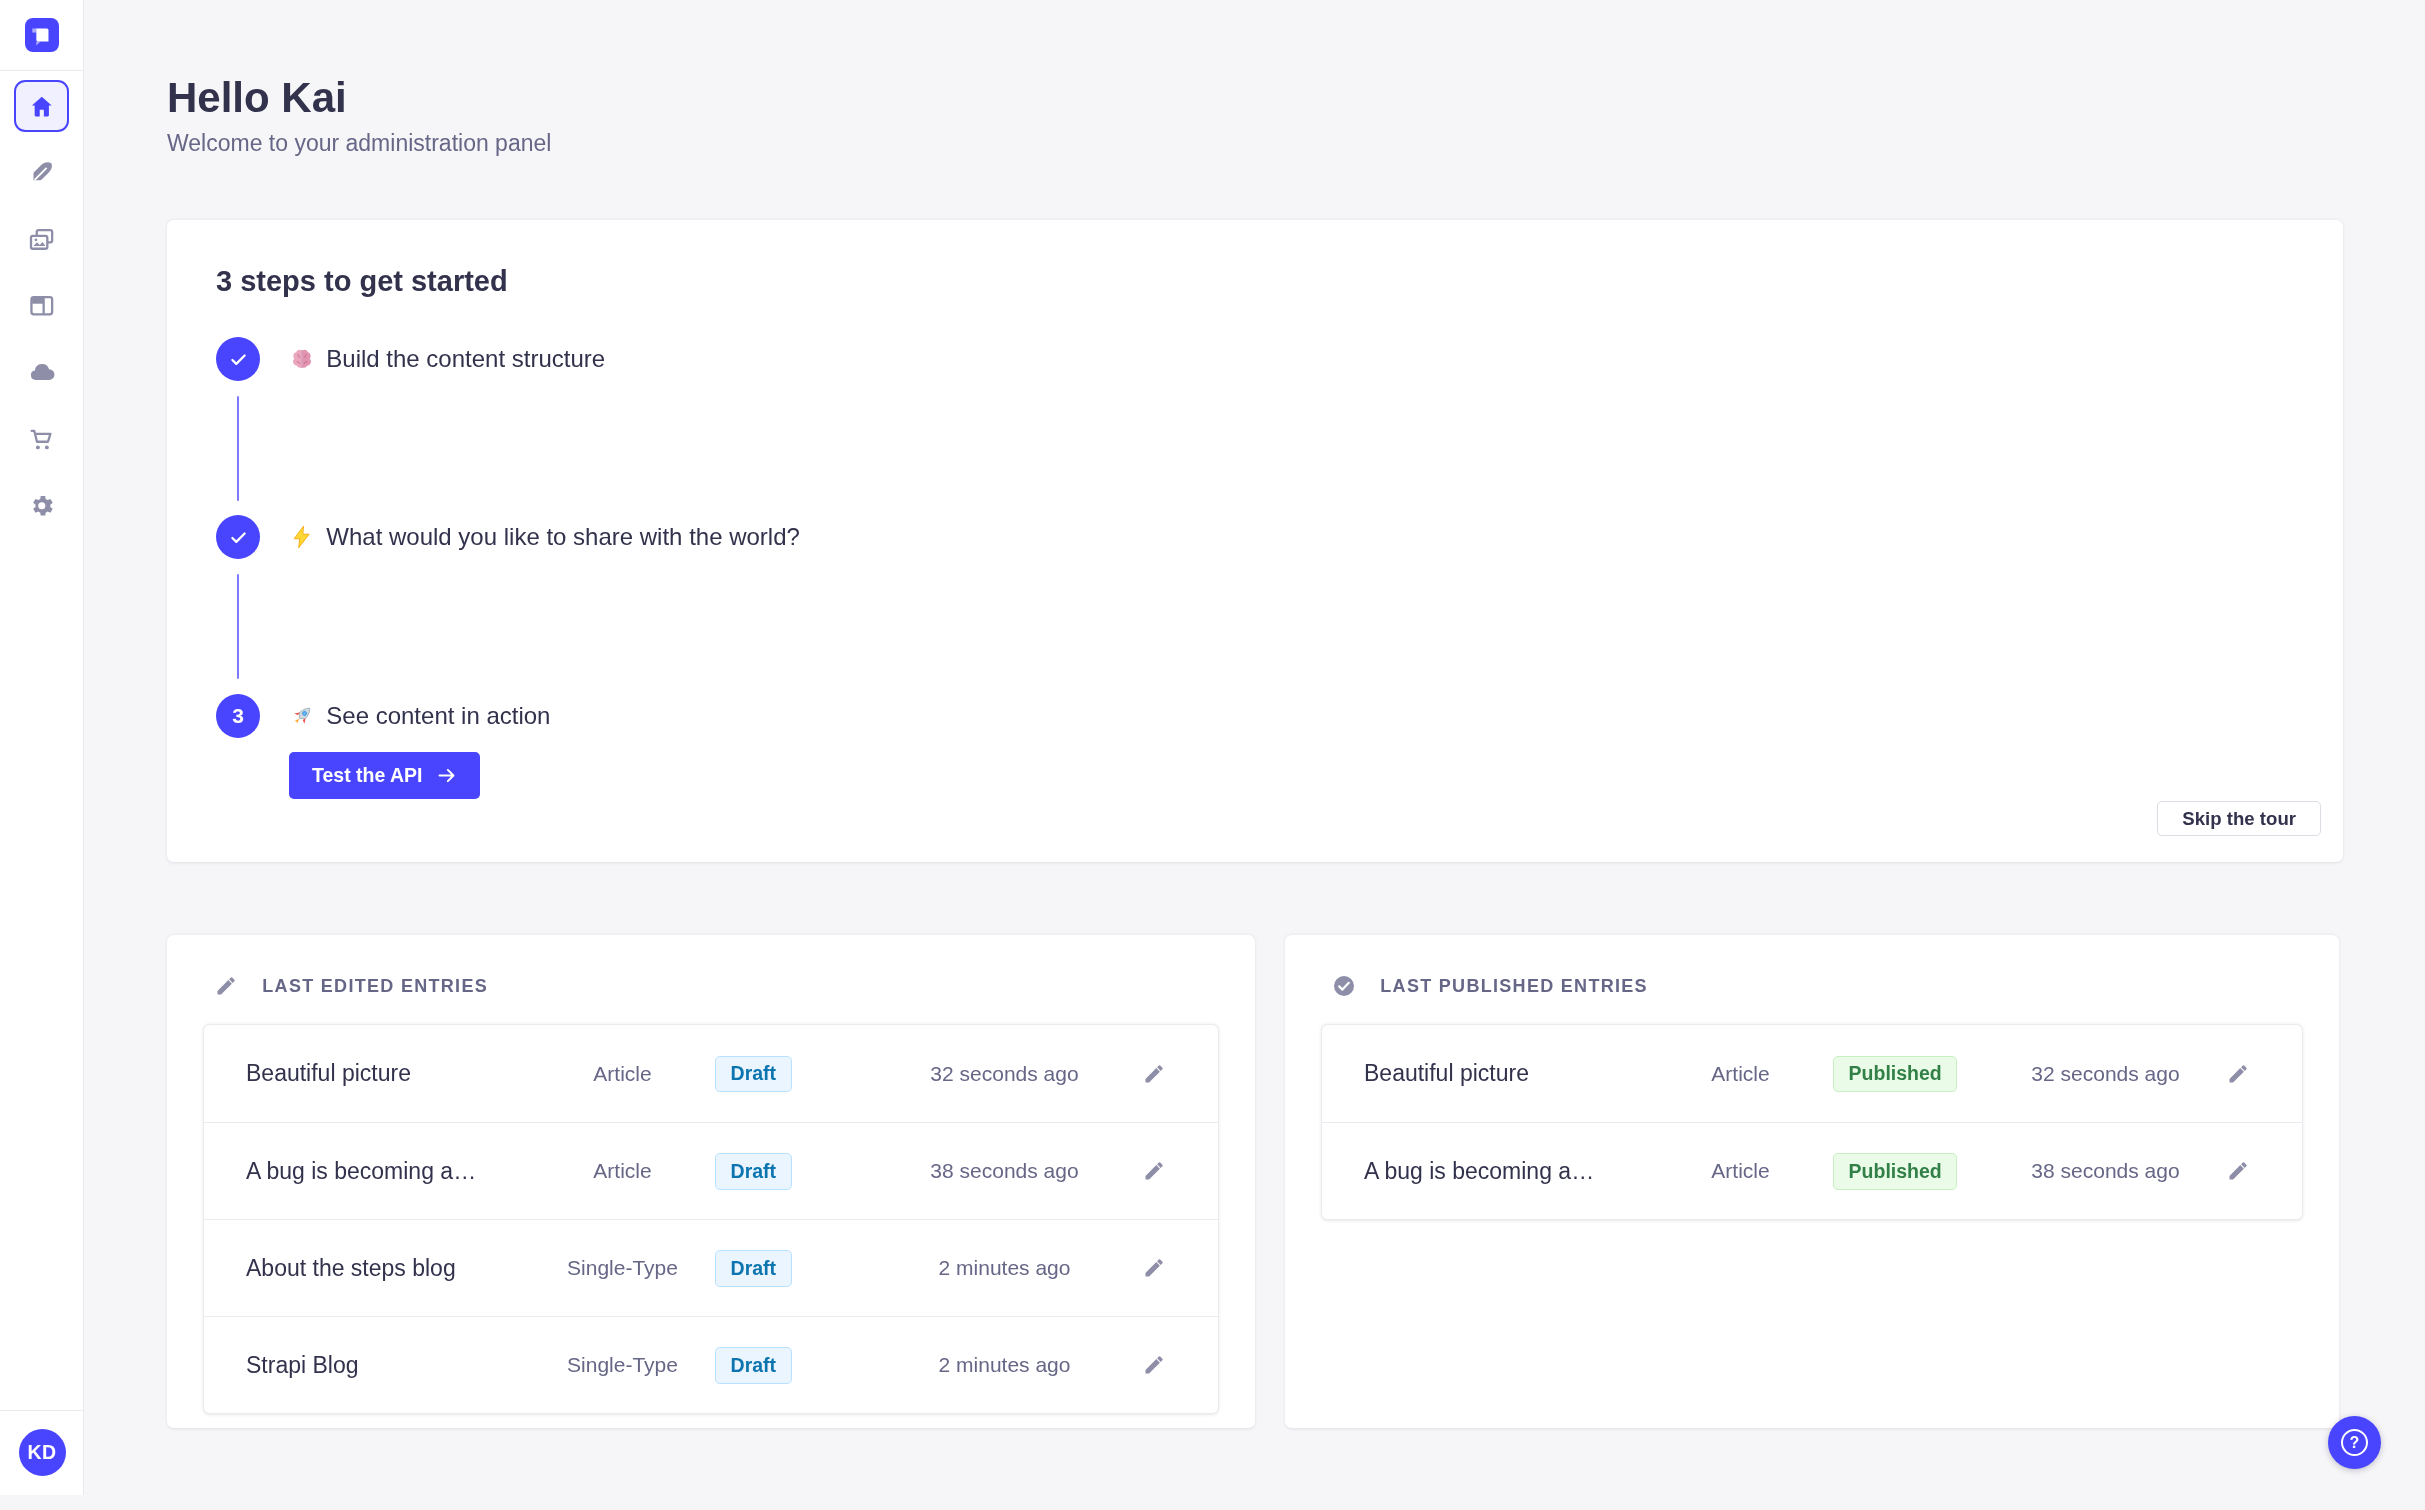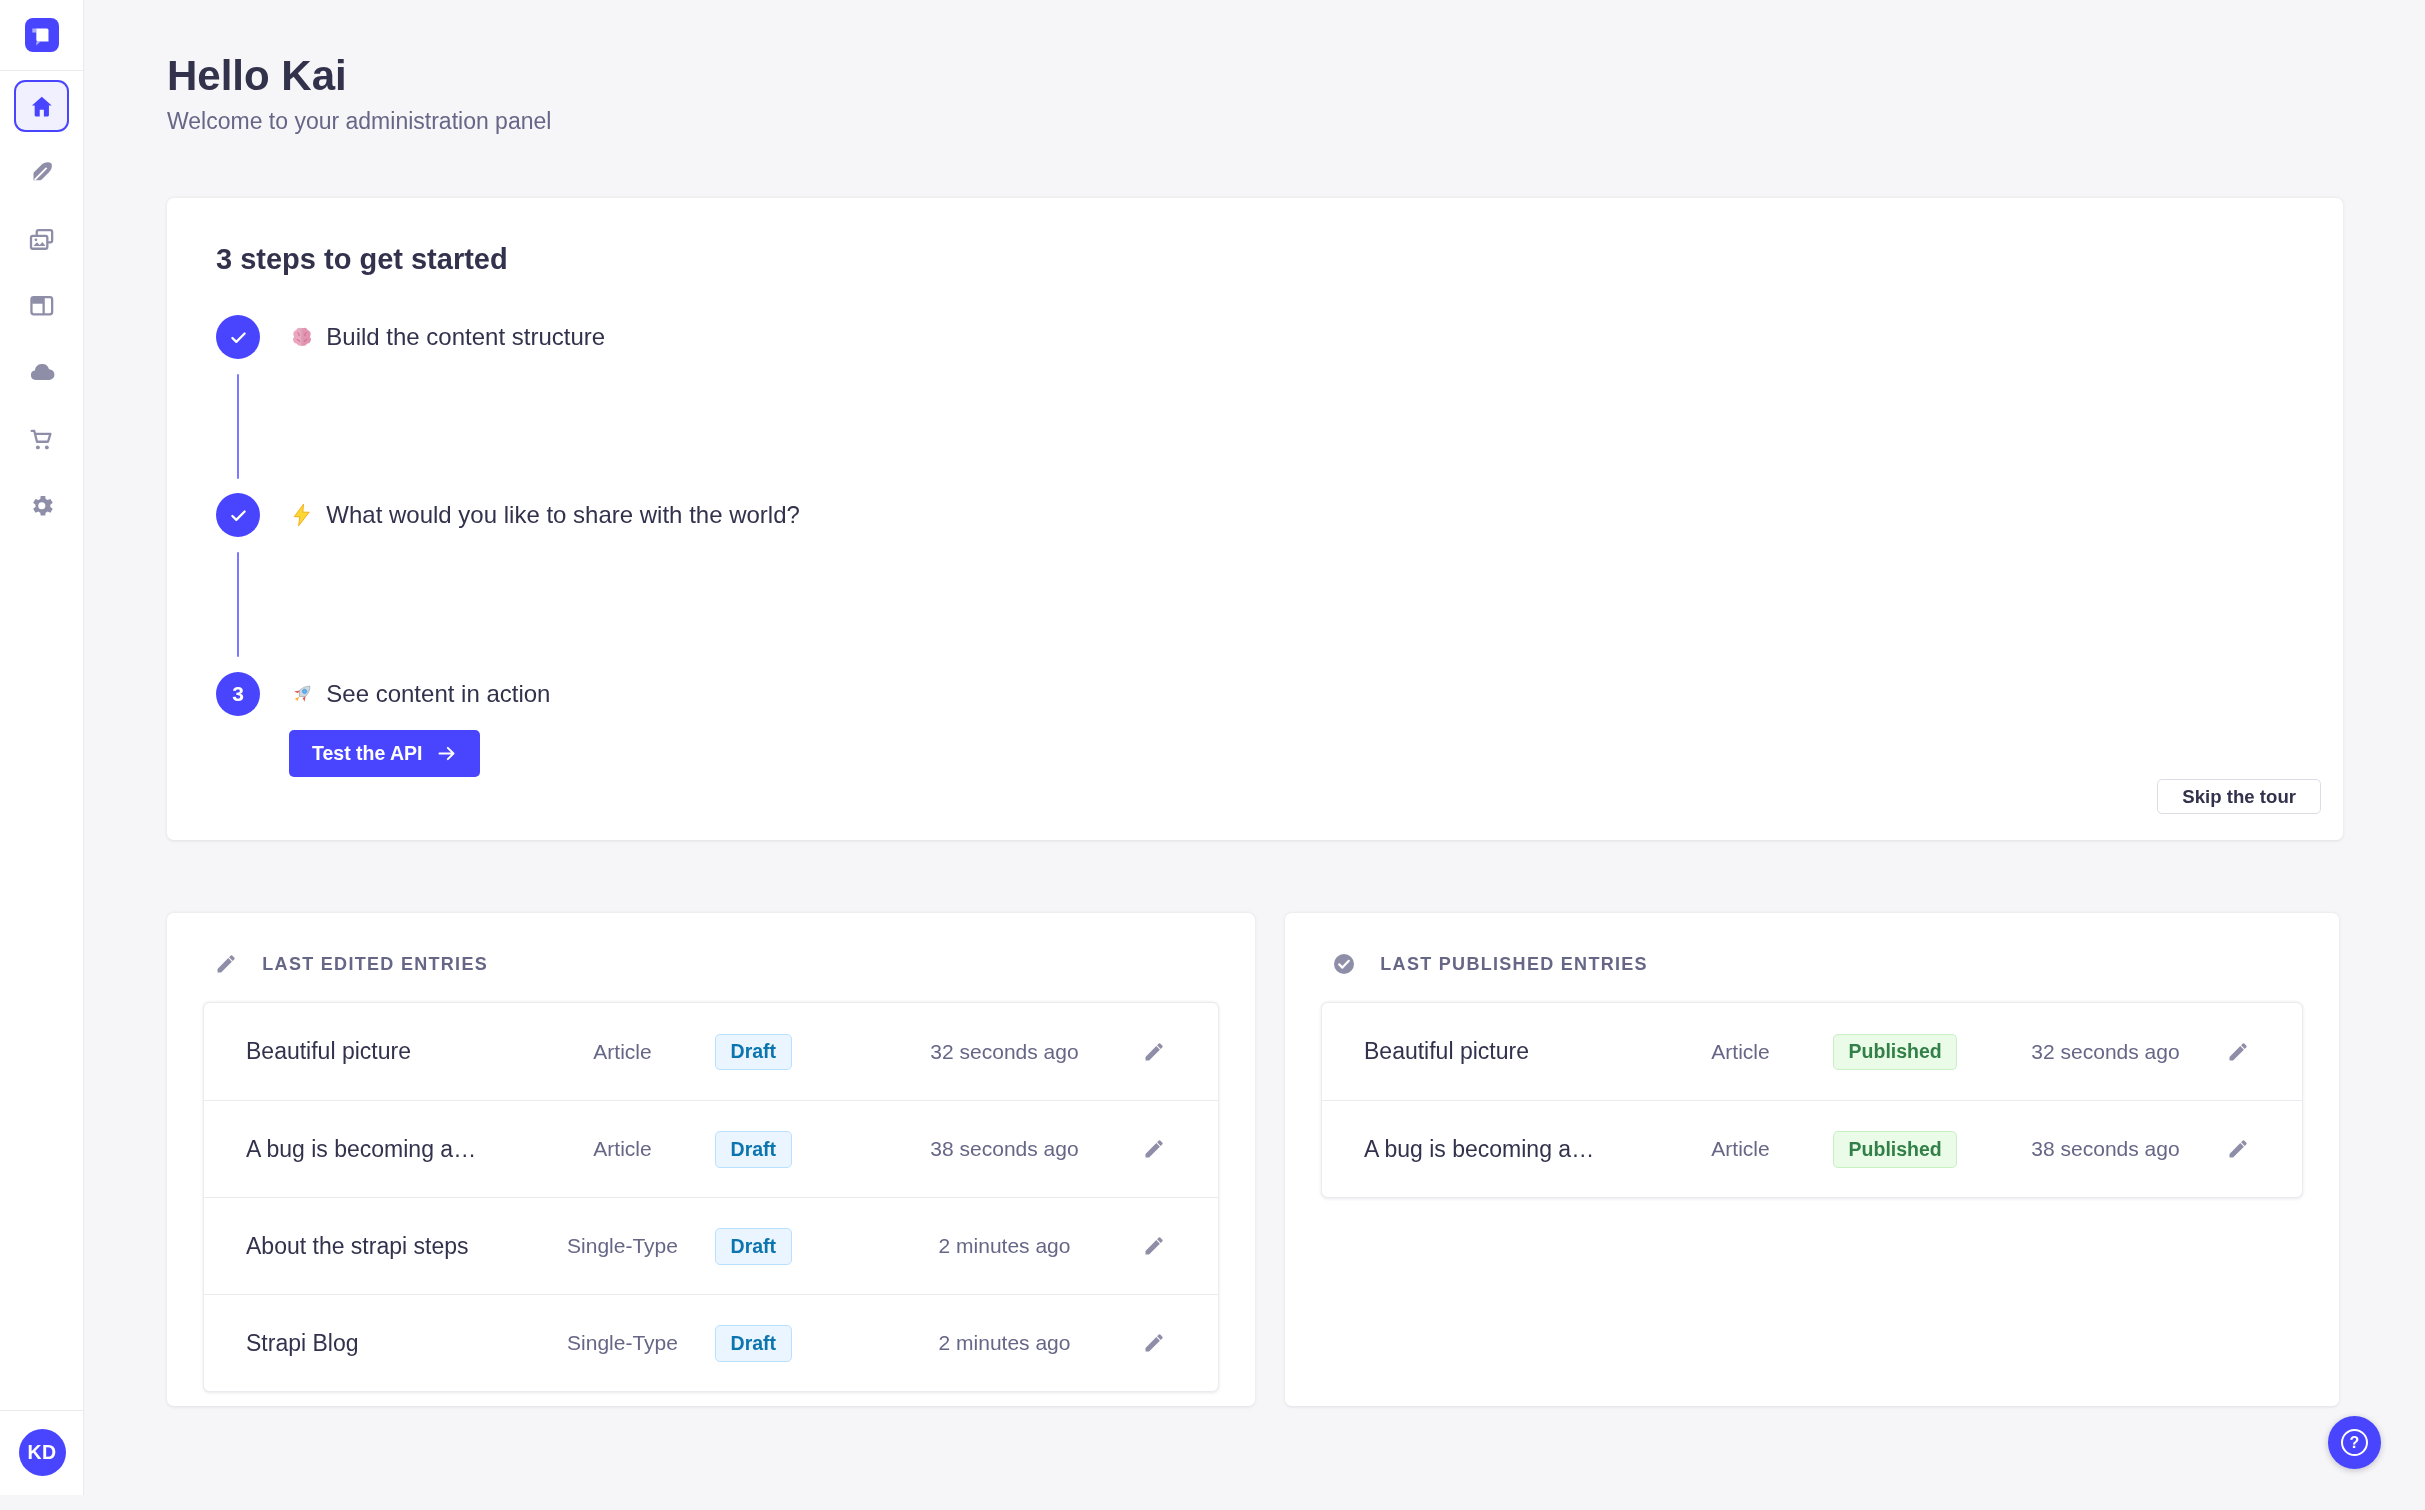--- a/index.html
+++ b/index.html
@@ -34,21 +34,21 @@
   .plain { margin-top:14.6px; height:52px; width:55px; display:flex; align-items:center; justify-content:center; cursor:pointer; }
   .side-bottom { position:absolute; bottom:0; left:0; width:84px; display:flex; flex-direction:column; align-items:center; }
   .side-bottom .side-divider { margin:0; }
   .avatar {
     width:47px; height:47px; border-radius:50%; background:#4945ff; color:#fff;
     font-size:19.5px; font-weight:700; display:flex; align-items:center; justify-content:center;
     margin:18px 0 19.5px 0; cursor:pointer; letter-spacing:0.4px;
   }
 
   
-  .main { position:absolute; left:84px; top:0; right:0; bottom:0; padding:52px 83px 0 83px; }
+  .main { position:absolute; left:84px; top:0; right:0; bottom:0; padding:74px 83px 0 83px; }
   .page-title { font-size:42px; font-weight:700; color:#32324d; line-height:1.15; }
   .page-subtitle { margin-top:8px; font-size:23px; color:#666687; }
 
   .card {
     background:#fff; border-radius:6.5px;
     box-shadow:0 0.8px 3.2px rgba(33,33,52,0.10);
   }
 
   
   .onboarding { margin-top:63px; height:642px; padding:45px 49px; position:relative; }
@@ -284,21 +284,21 @@
             <span class="badge badge-draft">Draft</span>
             <span class="cell-time">38 seconds ago</span>
             <button class="pencil-btn">
               <svg viewBox="0 0 24 24">
                 <path d="M3.5 16.9V20.5h3.6L17.9 9.7l-3.6-3.6L3.5 16.9zM20.4 7.2a1 1 0 0 0 0-1.4l-2.2-2.2a1 1 0 0 0-1.4 0l-1.7 1.7 3.6 3.6 1.7-1.7z" fill="#8e8ea9"></path>
               </svg>
             </button>
           </div>
 
           <div class="row">
-            <span class="cell-title">About the strapi steps</span>
+            <span class="cell-title">About the steps blog</span>
             <span class="cell-type">Single-Type</span>
             <span class="badge badge-draft">Draft</span>
             <span class="cell-time">2 minutes ago</span>
             <button class="pencil-btn">
               <svg viewBox="0 0 24 24">
                 <path d="M3.5 16.9V20.5h3.6L17.9 9.7l-3.6-3.6L3.5 16.9zM20.4 7.2a1 1 0 0 0 0-1.4l-2.2-2.2a1 1 0 0 0-1.4 0l-1.7 1.7 3.6 3.6 1.7-1.7z" fill="#8e8ea9"></path>
               </svg>
             </button>
           </div>
 

